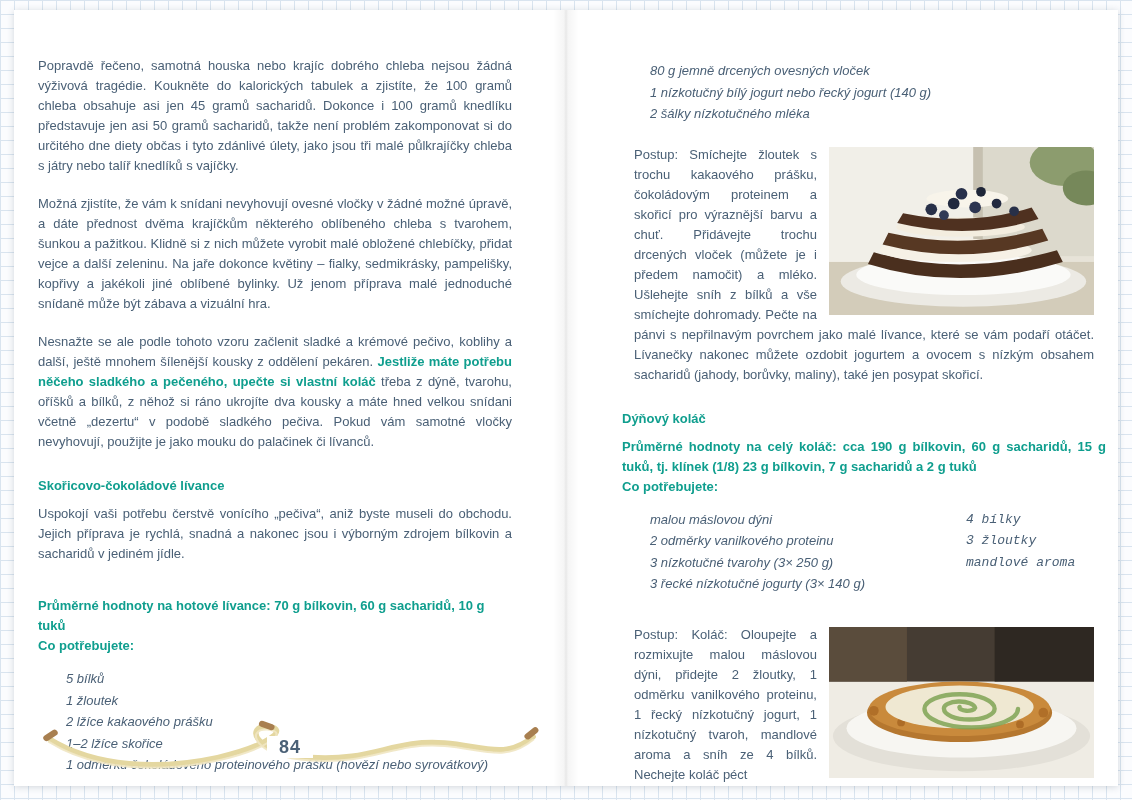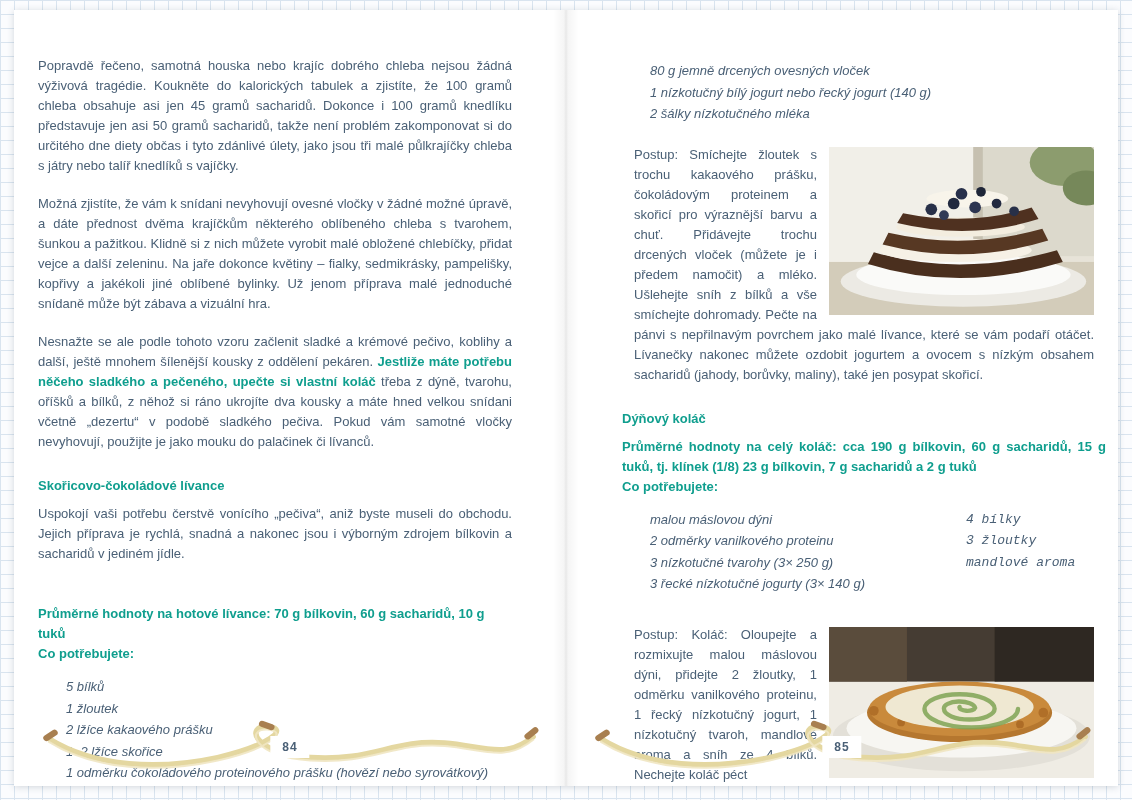--- a/index.html
+++ b/index.html
@@ -27,37 +27,37 @@
     width: 50%; position: relative;
     color: #4a6076; font-size: 13px; line-height: 20px;
   }
   .page-left  { padding: 46px 54px 80px 24px; }
   .page-right { padding: 38px 12px 80px 56px; }
   p { margin: 0 0 18px; }
   .just { text-align: justify; }
   .teal { color: #0f9e8e; font-weight: bold; }
   .recipe-heading { margin: 24px 0 8px; font-size: 13px; line-height: 20px; color: #0f9e8e; font-weight: bold; }
   .tight { margin: 0; }
-  .intro { margin-bottom: 40px; }
+  .intro { margin-bottom: 32px; }
   ul.ing { list-style: none; margin: 12px 0 16px; padding: 0 0 0 28px; font-style: italic; }
   ul.ing li { line-height: 21.5px; }
   ul.top-list { margin-bottom: 20px; }
   .two-col { display: flex; margin: 0 0 14px; }
   .two-col .col1 { width: 316px; }
   .two-col .col2 { flex: 1; font-family: Liberation Mono, monospace; }
   .method { margin: 0 12px 16px; }
   .method::after { content: ""; display: block; clear: both; }
   figure.photo { float: right; margin: 2px 0 8px 12px; width: 265px; padding: 0; }
   figure.photo svg { display: block; width: 100%; height: auto; }
   .page-footer { position: absolute; left: 22px; right: 22px; bottom: 12px; height: 58px; }
   .rope { width: 100%; height: 100%; display: block; }
   .page-number {
     position: absolute; left: 50%; top: 54%; transform: translate(-50%,-50%);
     background: #ffffff; padding: 1px 12px;
-    font-weight: bold; font-size: 12px; color: #4a6076; letter-spacing: 1px;
+    font-weight: bold; font-size: 18px; color: #4a6076; letter-spacing: 1px;
   }
 </style>
 </head>
 <body>
 
 <div class="spread">
 
   <div class="page page-left">
     <p class="just">Popravdě řečeno, samotná houska nebo krajíc dobrého chleba nejsou žádná výživová tragédie. Koukněte do kalorických tabulek a zjistíte, že 100 gramů chleba obsahuje asi jen 45 gramů sacharidů. Dokonce i 100 gramů knedlíku představuje jen asi 50 gramů sacharidů, takže není problém zakomponovat si do určitého dne diety občas i tyto zdánlivé úlety, jako jsou tři malé půlkrajíčky chleba s játry nebo talíř knedlíků s vajíčky.</p>
     <p class="just">Možná zjistíte, že vám k snídani nevyhovují ovesné vločky v žádné možné úpravě, a dáte přednost dvěma krajíčkům některého oblíbeného chleba s tvarohem, šunkou a pažitkou. Klidně si z nich můžete vyrobit malé obložené chlebíčky, přidat vejce a další zeleninu. Na jaře dokonce květiny – fialky, sedmikrásky, pampelišky, kopřivy a jakékoli jiné oblíbené bylinky. Už jenom příprava malé jednoduché snídaně může být zábava a vizuální hra.</p>
@@ -159,26 +159,16 @@
           <circle cx="220" cy="88" r="5" fill="#b06f28"></circle>
           <circle cx="74" cy="98" r="4" fill="#ad6c26"></circle>
           <circle cx="196" cy="100" r="4" fill="#ad6c26"></circle>
           <ellipse cx="134" cy="82" rx="76" ry="22" fill="#efe8d2"></ellipse>
           <path d="M134 82 a8 3.5 0 1 0 16 1 a16 7 0 1 0 -32 1 a26 11 0 1 0 52 0 a36 15 0 1 0 -72 0 a48 19 0 1 0 96 0" fill="none" stroke="#7fa355" stroke-width="4.5" stroke-linecap="round" opacity="0.85"></path>
         </svg>
       </figure>
       <p class="just tight">Postup: Koláč: Oloupejte a rozmixujte malou máslovou dýni, přidejte 2 žloutky, 1 odměrku vanilkového proteinu, 1 řecký nízkotučný jogurt, 1 nízkotučný tvaroh, mandlové aroma a sníh ze 4 bílků. Nechejte koláč péct</p>
     </div>
 
-    <div class="page-footer">
-      <svg class="rope" viewBox="0 0 470 56" preserveAspectRatio="none">
-        <path d="M12 22 C 55 50, 115 52, 168 40 C 214 29, 236 12, 214 10 C 194 9, 200 36, 254 40 C 312 44, 330 22, 378 26 C 414 29, 434 42, 460 20" fill="none" stroke="#e4d7a0" stroke-width="5" stroke-linecap="round"></path>
-        <path d="M12 25 C 55 53, 115 55, 168 43 C 214 32, 236 15, 214 13 C 194 12, 200 39, 254 43 C 312 47, 330 25, 378 29 C 414 32, 434 45, 460 23" fill="none" stroke="#efe6c2" stroke-width="2" stroke-linecap="round" opacity="0.9"></path>
-        <rect x="6" y="16" width="15" height="6" rx="3" fill="#a87f50" transform="rotate(-35 13 19)"></rect>
-        <rect x="206" y="6" width="15" height="6" rx="3" fill="#a87f50" transform="rotate(20 213 9)"></rect>
-        <rect x="451" y="14" width="15" height="6" rx="3" fill="#a87f50" transform="rotate(-40 458 17)"></rect>
-      </svg>
-      <div class="page-number">85</div>
-    </div>
   </div>
 
   <div class="spine"></div>
 </div>
 
 </body></html>

